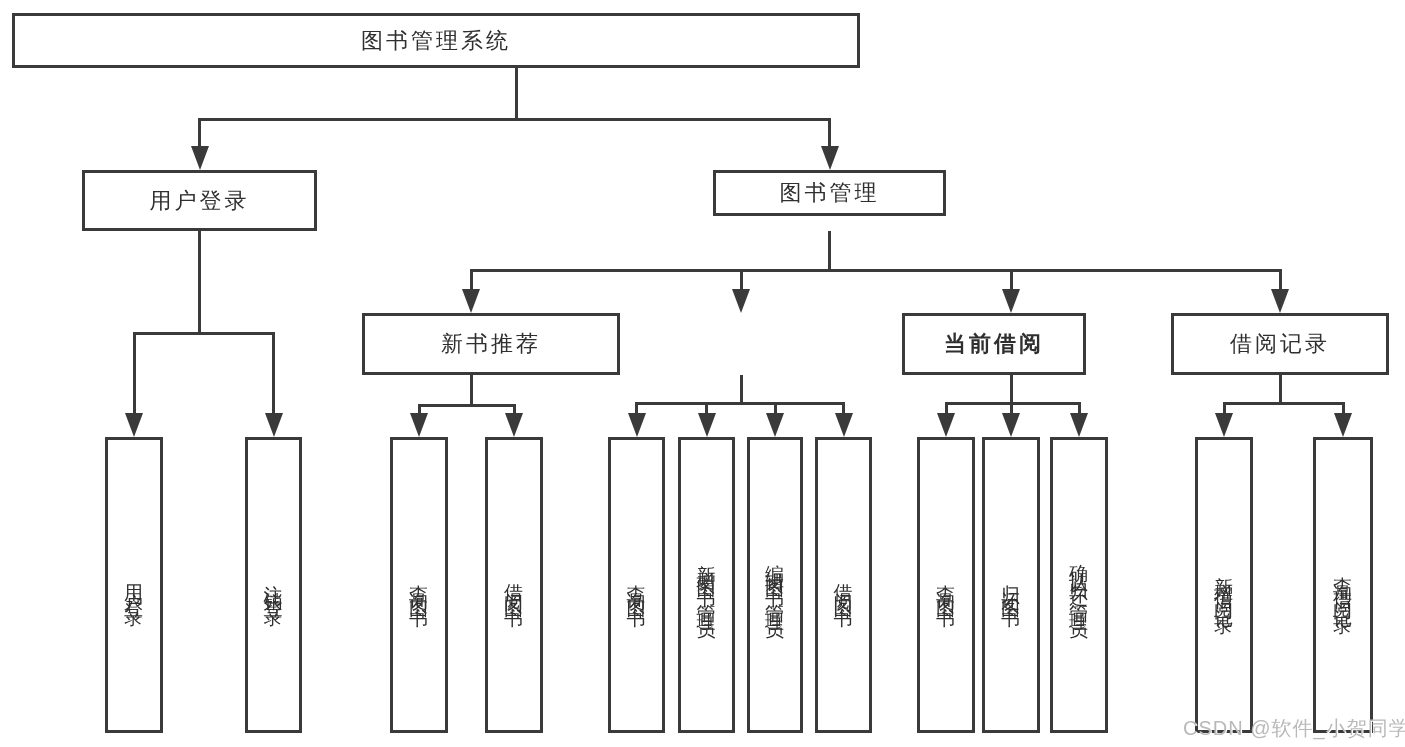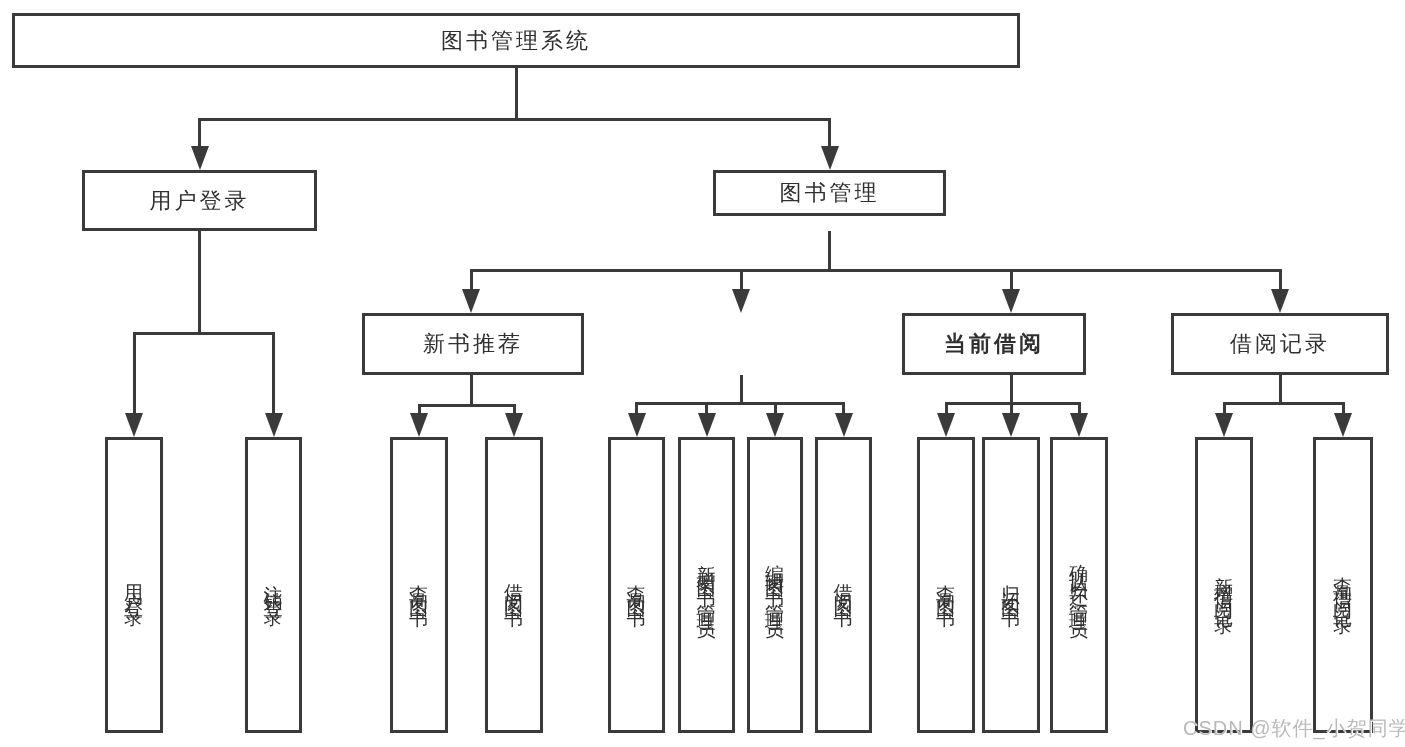--- a/index.html
+++ b/index.html
@@ -64,30 +64,30 @@
     text-shadow:1px 1px 0 #ffffff;
     white-space:nowrap;
     z-index:5;
   }
 </style>
 </head>
 <body>
 
 <div class="canvas" id="canvas">
   <div class="watermark">CSDN @软件_小贺同学</div>
-<div class="node" style="left: 12px; top: 13px; width: 1008px; height: 55px;">
+<div class="node" style="left: 12px; top: 13px; width: 848px; height: 55px;">
       <span class="node-label">图书管理系统</span>
     </div>
     <div class="node" style="left: 82px; top: 170px; width: 235px; height: 61px;">
       <span class="node-label">用户登录</span>
     </div>
     <div class="node" style="left: 713px; top: 170px; width: 233px; height: 46px;">
       <span class="node-label">图书管理</span>
     </div>
-    <div class="node" style="left: 362px; top: 313px; width: 222px; height: 62px;">
+    <div class="node" style="left: 362px; top: 313px; width: 258px; height: 62px;">
       <span class="node-label">新书推荐</span>
     </div>
     <div class="node" style="left: 902px; top: 313px; width: 184px; height: 62px; font-weight: bold;">
       <span class="node-label">当前借阅</span>
     </div>
     <div class="node" style="left: 1171px; top: 313px; width: 218px; height: 62px;">
       <span class="node-label">借阅记录</span>
     </div>
     <div class="node vertical" style="left: 105px; top: 437px; width: 58px; height: 296px;">
       <span class="node-label">用户登录</span>

